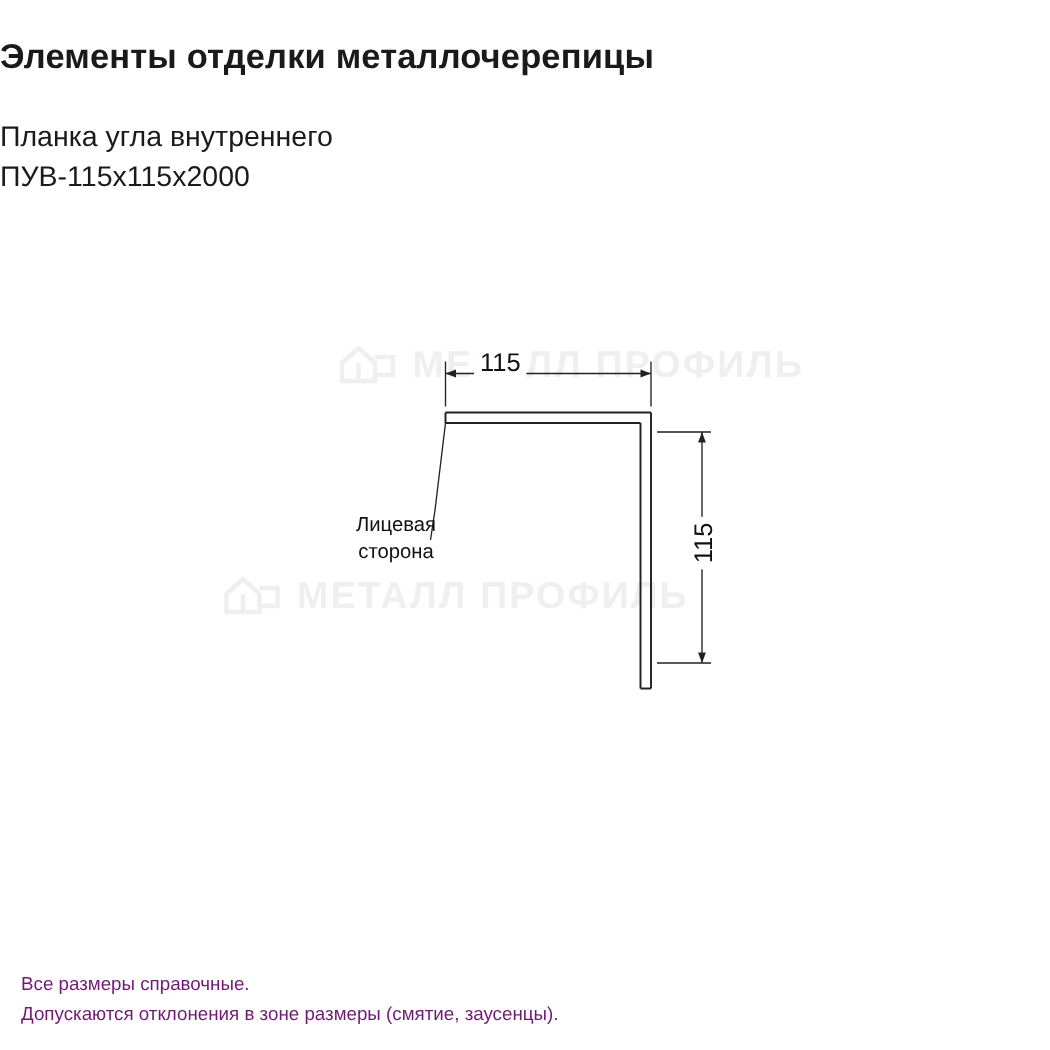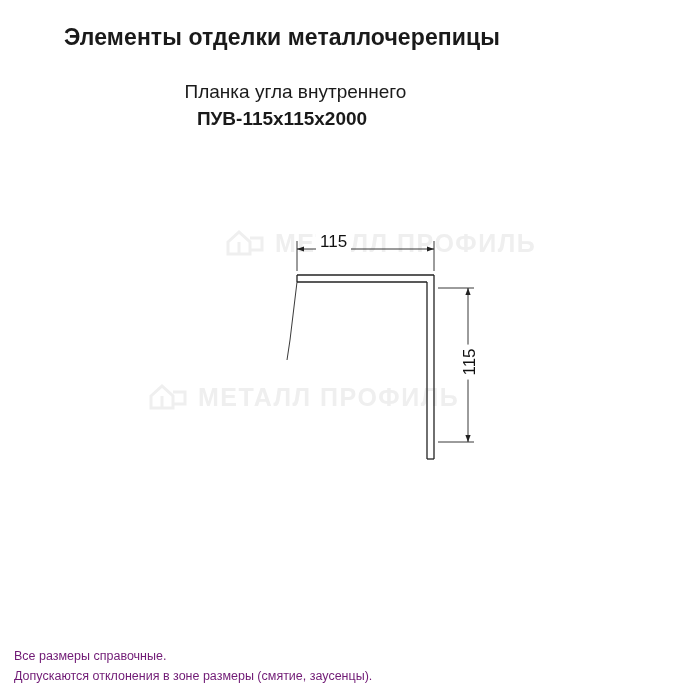--- a/index.html
+++ b/index.html
@@ -15,38 +15,36 @@
     font-family: "Liberation Sans", sans-serif;
     color: #1a1a1a;
   }
 
   
   .title-block {
     position: absolute;
     top: 24px;
     left: 0;
     width: 564px;
-    text-align: center;
   }
   .title-main {
     font-size: 23px;
     font-weight: bold;
     letter-spacing: 0.1px;
     line-height: 1.2;
   }
   .title-sub {
     margin-top: 26px;
     font-size: 19px;
     font-weight: normal;
     line-height: 1.45;
-    padding-left: 27px;
   }
   .title-code {
     font-size: 19px;
-    font-weight: bold;
+    font-weight: normal;
     line-height: 1.45;
   }
 
   
   .wm {
     position: absolute;
     display: flex;
     align-items: center;
     gap: 10px;
     opacity: 1;
@@ -186,18 +184,22 @@
     </g>
 
     <g stroke="#222222" stroke-width="0.9" fill="none">
       <path d="M297 282 L290 340 L287 360"></path>
     </g>
   </svg>
 
   <div class="dim-label dim-top">115</div>
   <div class="dim-label dim-right">115</div>
 
+  <div class="face-label">
+    <div>Лицевая</div>
+    <div>сторона</div>
+  </div>
 </div>
 
 <div class="footer">
   <div>Все размеры справочные.</div>
   <div>Допускаются отклонения в зоне размеры (смятие, заусенцы).</div>
 </div>
 
 </body></html>

